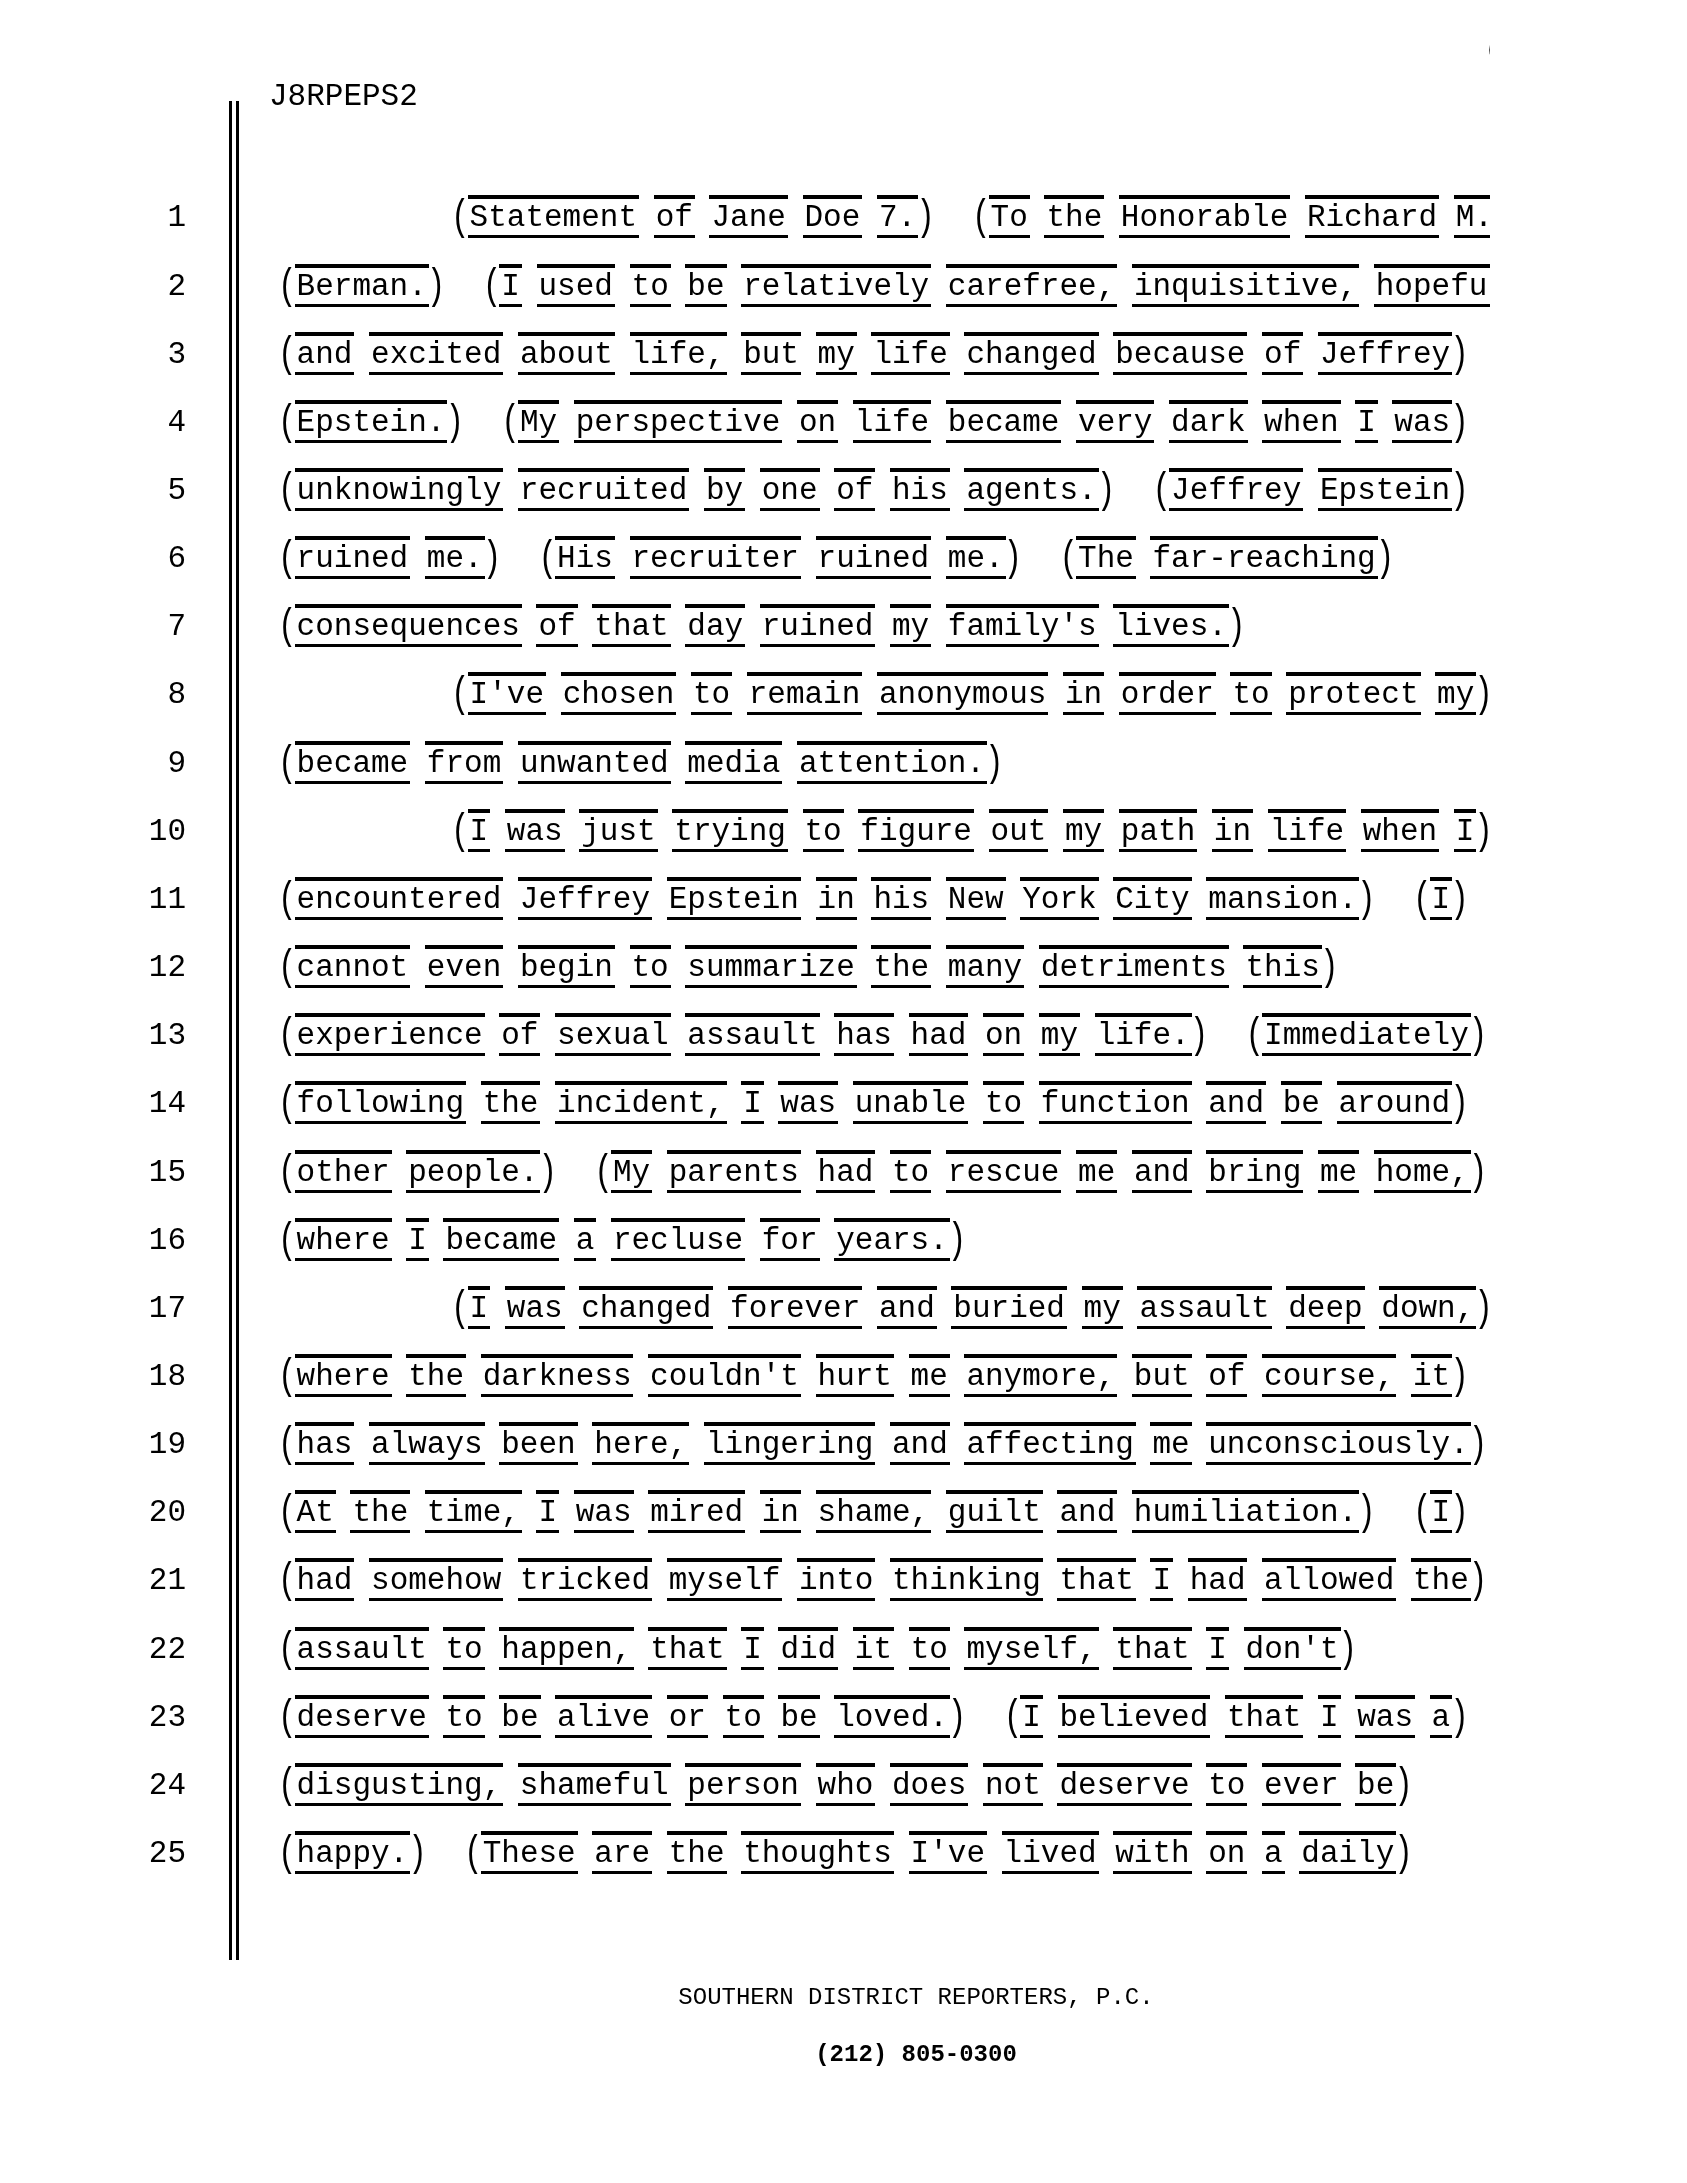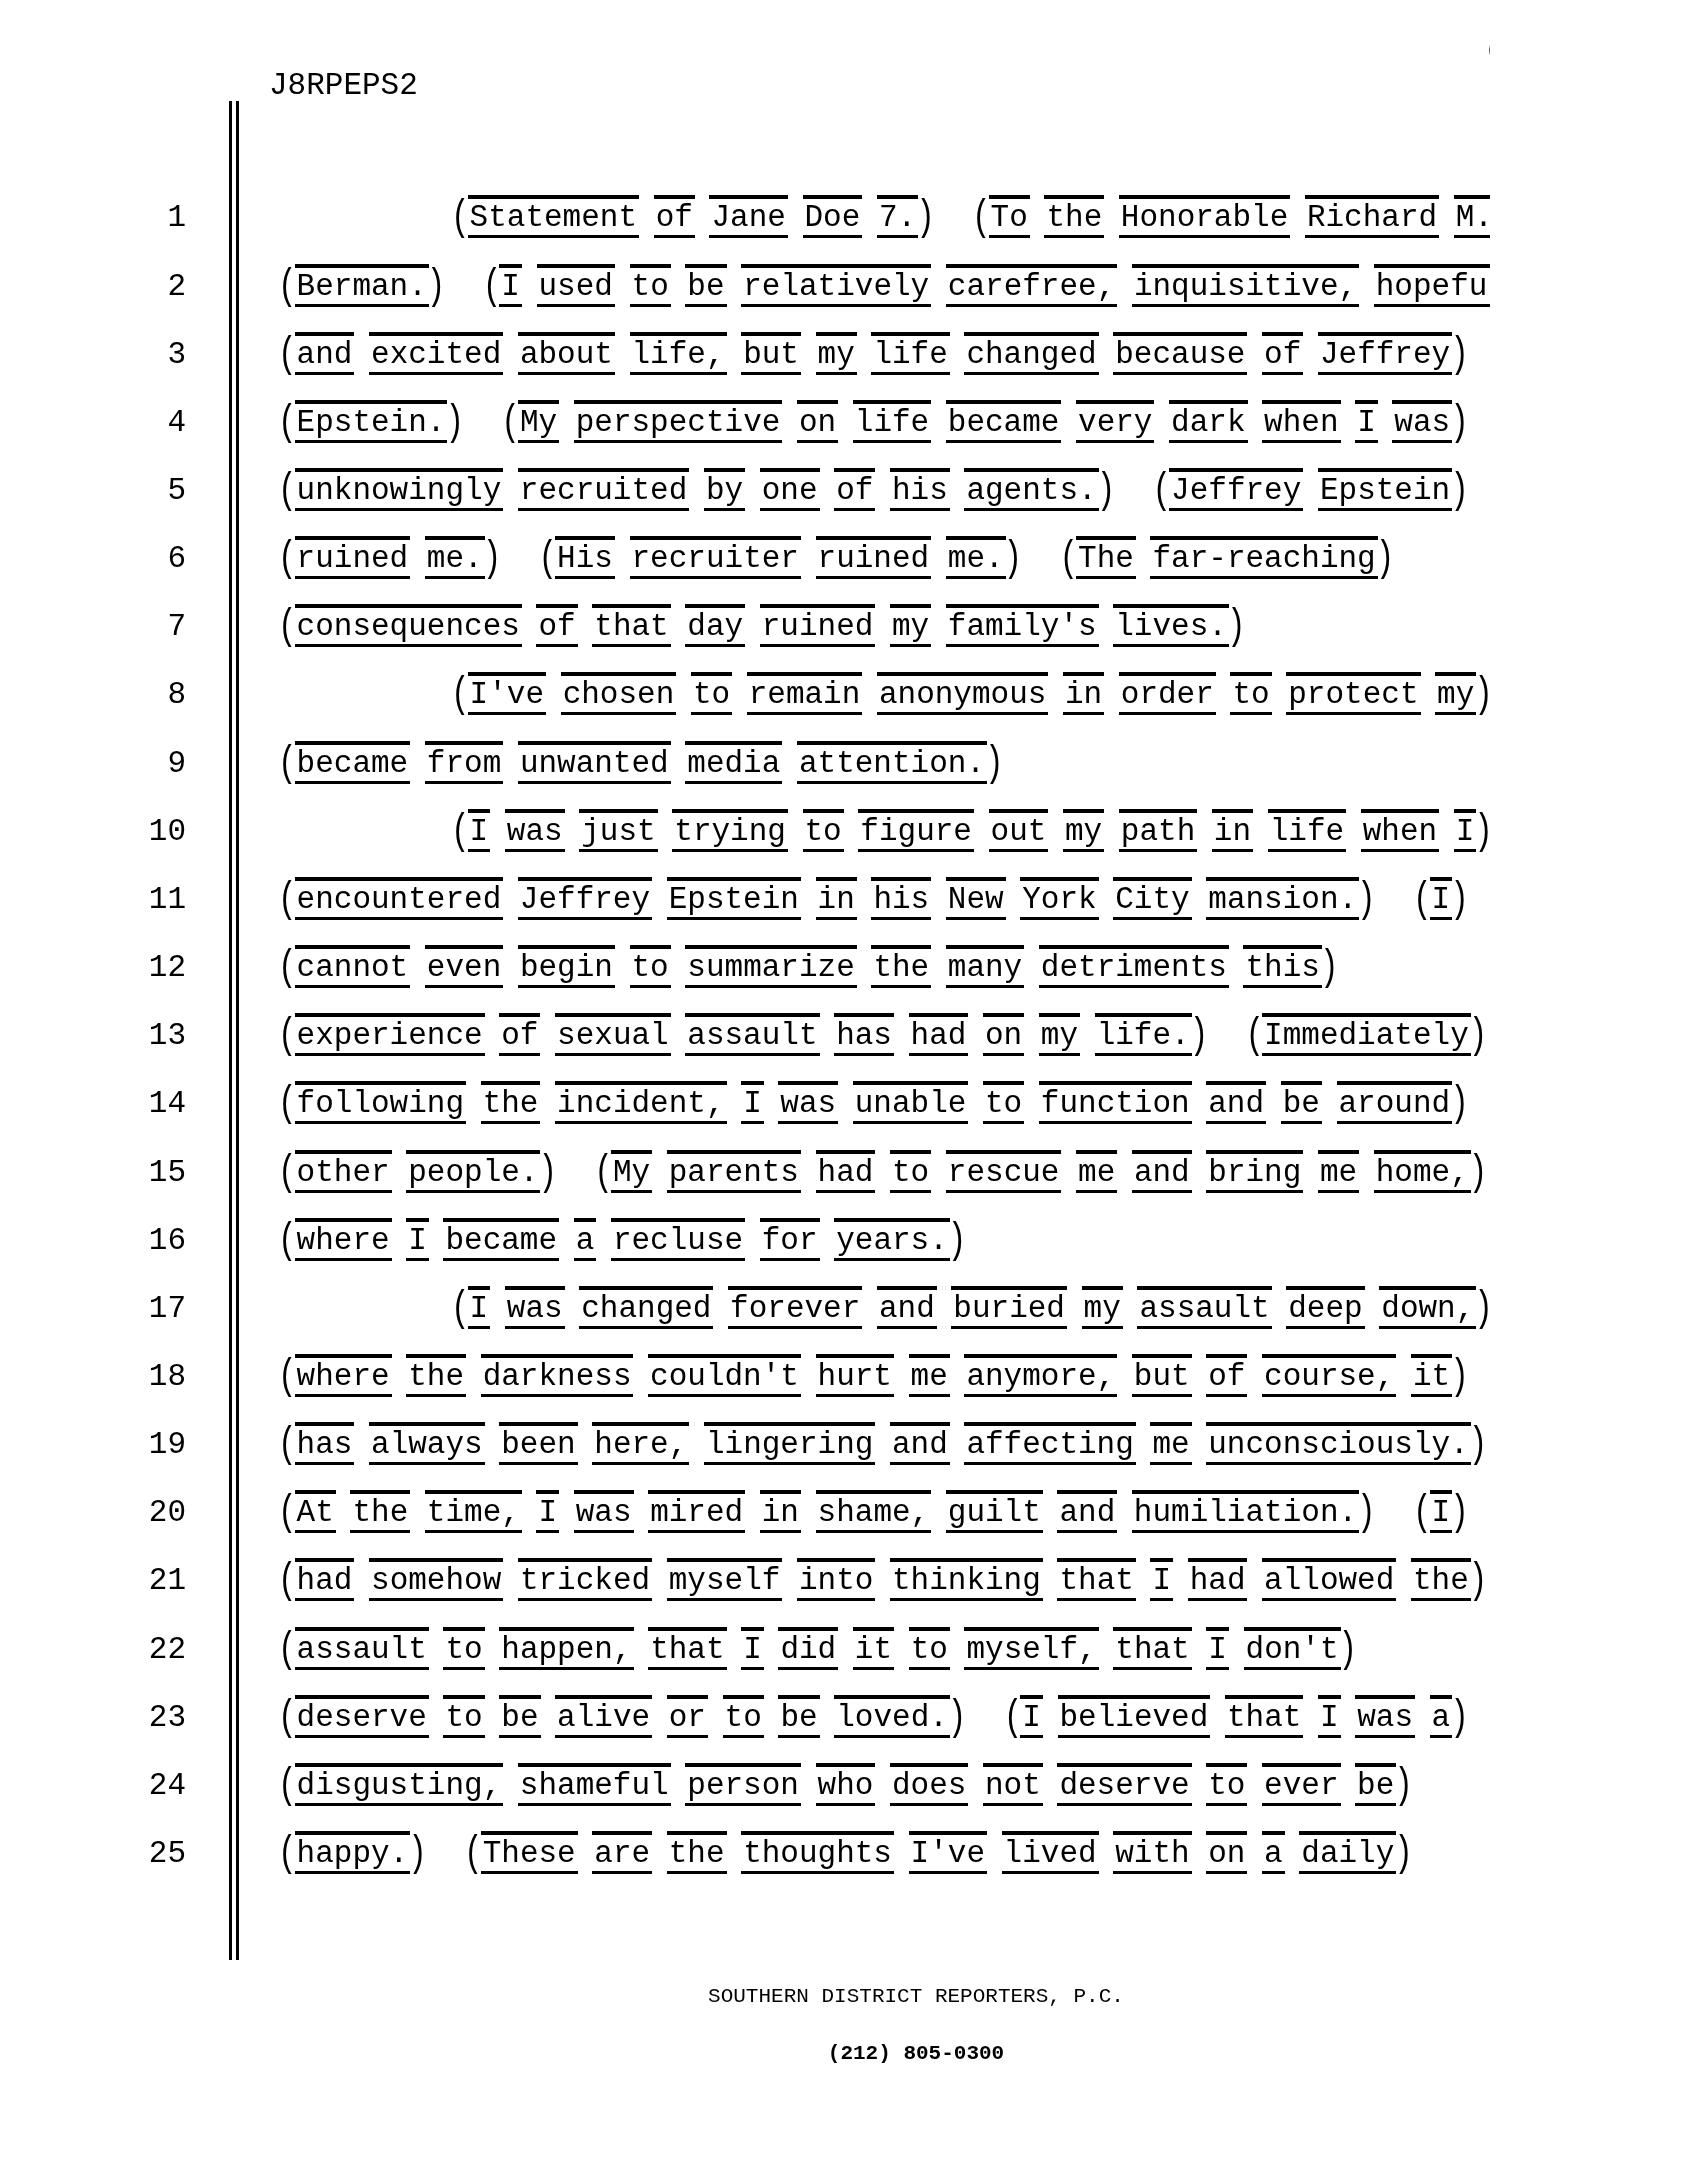--- a/index.html
+++ b/index.html
@@ -1,35 +1,35 @@
 <!DOCTYPE html>
 <html style="font-size:10.6px"><head>
 <meta charset="utf-8">
 <style>
   html,body{margin:0;padding:0;background:#ffffff;}
   .page{
     position:relative;width:1490px;height:2183px;background:#ffffff;
     font-family:"Liberation Mono",monospace;color:#000;overflow:hidden;
   }
   .pagenum{position:absolute;top:36px;left:1487px;font-size:31px;line-height:1;}
-  .header-id{position:absolute;top:70px;left:269px;font-size:31px;line-height:1;}
+  .header-id{position:absolute;top:81px;left:269px;font-size:31px;line-height:1;}
   .vrule{position:absolute;top:101px;height:1859px;width:2.6px;background:#000;}
   .rule-l1{left:229px;}
   .rule-l2{left:236px;}
   .rule-r{left:1563px;}
   .line{position:absolute;left:0;width:1687px;font-size:31px;line-height:1;white-space:pre;}
   .num{position:absolute;right:1501px;top:4px;line-height:1;}
   .txt{position:absolute;left:278px;top:4px;line-height:1;}
   .txt.indent{left:451px;}
   .ph{white-space:pre;}
   .w{position:relative;display:inline-block;line-height:1;}
   .w::before{content:"";position:absolute;left:-2px;right:-2px;top:-6.6px;height:3.3px;background:#000;}
   .w::after{content:"";position:absolute;left:-2px;right:-2px;bottom:-5.3px;height:3.3px;background:#000;}
   .pr{display:inline-block;line-height:1;transform:scaleY(1.38);transform-origin:50% 54%;}
-  .footer-line{position:absolute;left:269px;width:1294px;text-align:center;font-size:21px;line-height:1;}
+  .footer-line{position:absolute;left:269px;width:1294px;text-align:center;font-size:24px;line-height:1;}
   .footer-org{top:1986px;}
   .footer-phone{top:2043px;font-weight:bold;}
 </style>
 </head>
 <body>
 
 <div class="page">
   <div class="pagenum">65</div>
   <div class="header-id">J8RPEPS2</div>
 

